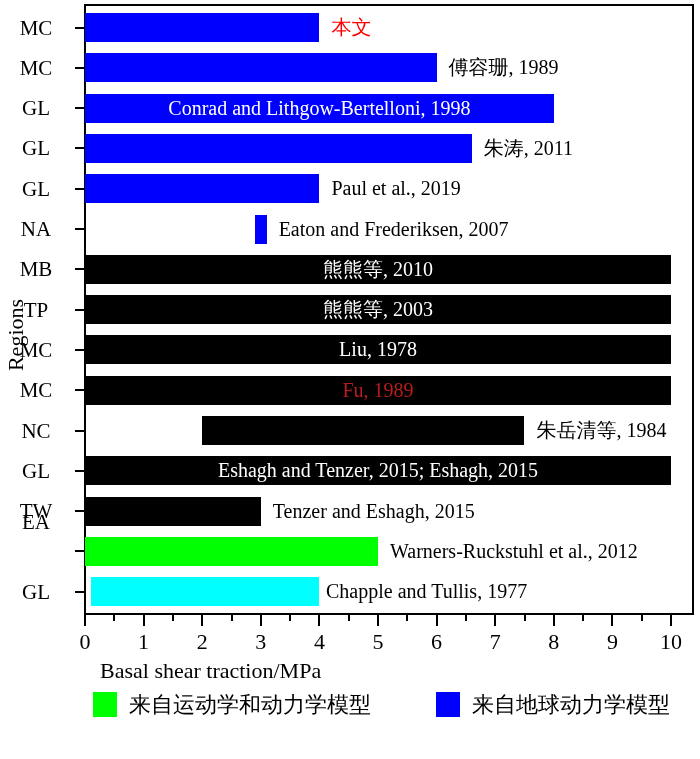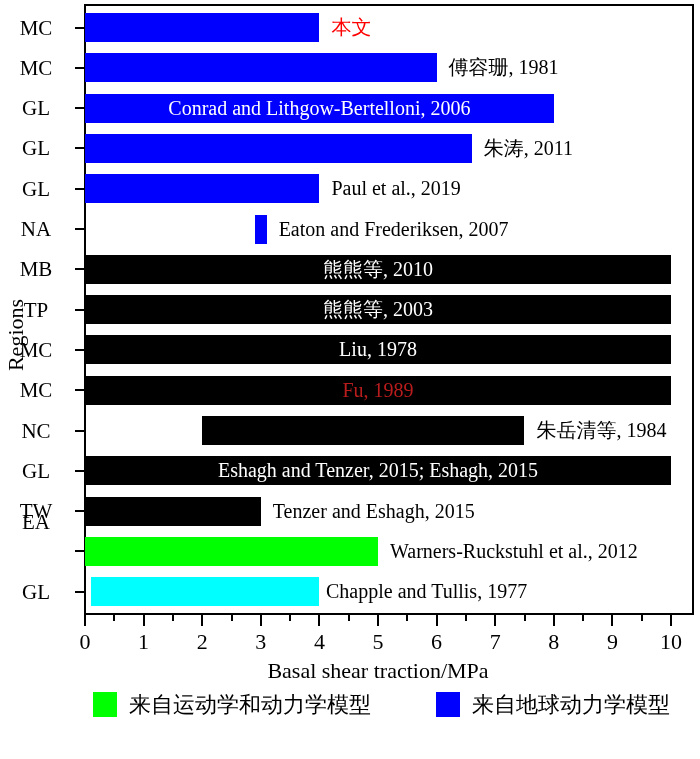--- a/index.html
+++ b/index.html
@@ -18,21 +18,21 @@
   .bar-label.inside{text-align:center;}
   .ytick{position:absolute;width:9px;height:2px;background:#000;}
   .ylabel-txt{
     position:absolute;width:68px;text-align:center;font-size:21px;height:26px;line-height:26px;
   }
   .xtick{position:absolute;width:2px;background:#000;}
   .xtick-label{
     position:absolute;width:40px;text-align:center;font-size:22px;top:629px;
   }
   #x-axis-title{
-    position:absolute;top:658px;left:85px;width:586px;text-align:center;font-size:22px;
+    position:absolute;top:658px;left:100px;width:586px;text-align:left;font-size:22px;
   }
   #y-axis-title{
     position:absolute;left:16px;top:335px;transform:translate(-50%,-50%) rotate(-90deg);
     font-size:22px;white-space:nowrap;
   }
   #legend{
     position:absolute;left:93px;top:692px;width:600px;
     display:grid;grid-template-columns:343px auto;grid-auto-rows:25px;row-gap:11px;
   }
   .legend-item{display:flex;align-items:center;}
@@ -41,23 +41,23 @@
 </style>
 </head>
 <body>
 
 <div id="fig">
   <div id="plot-frame"></div>
   <div id="bars-layer">
       <div class="bar" style="left: 85px; width: 234.4px; top: 13px; background: rgb(0, 0, 255);"></div>
       <div class="bar-label" style="top: 13px; color: rgb(255, 0, 0); left: 331.4px;">本文</div>
       <div class="bar" style="left: 85px; width: 351.6px; top: 53.3px; background: rgb(0, 0, 255);"></div>
-      <div class="bar-label" style="top: 53.3px; color: rgb(0, 0, 0); left: 448.6px;">傅容珊, 1981</div>
+      <div class="bar-label" style="top: 53.3px; color: rgb(0, 0, 0); left: 448.6px;">傅容珊, 1989</div>
       <div class="bar" style="left: 85px; width: 468.8px; top: 93.6px; background: rgb(0, 0, 255);"></div>
-      <div class="bar-label inside" style="top: 93.6px; color: rgb(255, 255, 255); left: 85px; width: 468.8px;">Conrad and Lithgow-Bertelloni, 2006</div>
+      <div class="bar-label inside" style="top: 93.6px; color: rgb(255, 255, 255); left: 85px; width: 468.8px;">Conrad and Lithgow-Bertelloni, 1998</div>
       <div class="bar" style="left: 85px; width: 386.76px; top: 133.9px; background: rgb(0, 0, 255);"></div>
       <div class="bar-label" style="top: 133.9px; color: rgb(0, 0, 0); left: 483.76px;">朱涛, 2011</div>
       <div class="bar" style="left: 85px; width: 234.4px; top: 174.2px; background: rgb(0, 0, 255);"></div>
       <div class="bar-label" style="top: 174.2px; color: rgb(0, 0, 0); left: 331.4px;">Paul et al., 2019</div>
       <div class="bar" style="left: 254.94px; width: 11.72px; top: 214.5px; background: rgb(0, 0, 255);"></div>
       <div class="bar-label" style="top: 214.5px; color: rgb(0, 0, 0); left: 278.66px;">Eaton and Frederiksen, 2007</div>
       <div class="bar" style="left: 85px; width: 586px; top: 254.8px; background: rgb(0, 0, 0);"></div>
       <div class="bar-label inside" style="top: 254.8px; color: rgb(255, 255, 255); left: 85px; width: 586px;">熊熊等, 2010</div>
       <div class="bar" style="left: 85px; width: 586px; top: 295.1px; background: rgb(0, 0, 0);"></div>
       <div class="bar-label inside" style="top: 295.1px; color: rgb(255, 255, 255); left: 85px; width: 586px;">熊熊等, 2003</div>

